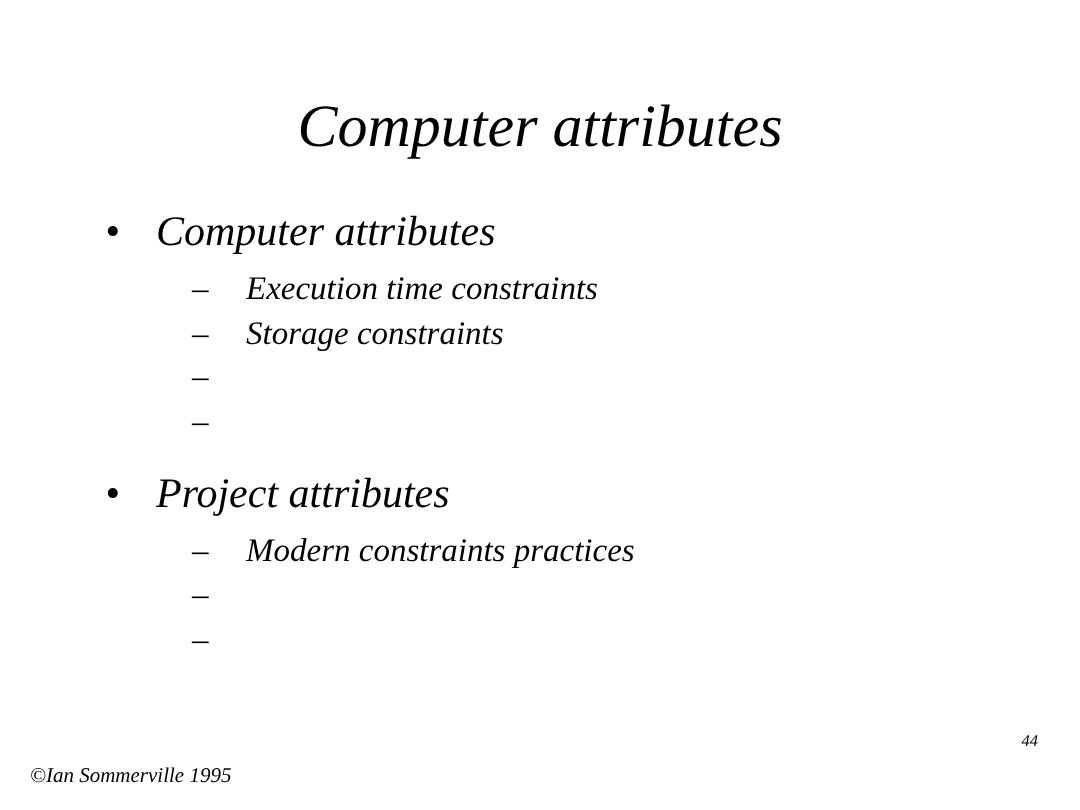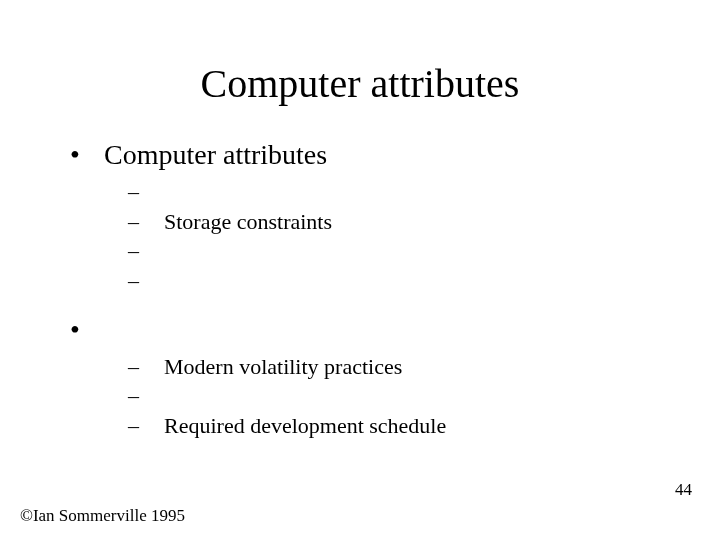--- a/index.html
+++ b/index.html
@@ -1,15 +1,15 @@
 <!DOCTYPE html>
 <html><head>
   <meta charset="utf-8">
   <style>
-    * { margin: 0; padding: 0; box-sizing: border-box; }
+    * { margin: 0; padding: 0; box-sizing: border-box; font-style: italic; }
     html, body { width: 720px; height: 540px; }
     body {
       font-family: "Times New Roman", Times, serif;
       background: #ffffff;
       color: #000000;
       position: relative;
     }
     .slide {
       width: 720px;
       height: 540px;
@@ -46,72 +46,73 @@
       align-items: baseline;
     }
     .lvl2 .dash {
       width: 36px;
       flex-shrink: 0;
     }
     .page-number {
       position: absolute;
       right: 28px;
       bottom: 40px;
-      font-size: 17px;
+      font-size: 11px;
     }
     .footer {
       position: absolute;
       left: 20px;
       bottom: 14px;
-      font-size: 17px;
+      font-size: 14px;
     }
   </style>
 </head>
 <body>
 
 <div class="slide">
 
   <h1 class="title">Computer attributes</h1>
 
   <div class="content">
 
     <div class="lvl1">
       <span class="bullet">•</span>
       <span>Computer attributes</span>
     </div>
     <div class="subitems">
       <div class="lvl2">
         <span class="dash">–</span>
+        <span>Execution time constraints</span>
       </div>
       <div class="lvl2">
         <span class="dash">–</span>
         <span>Storage constraints</span>
       </div>
       <div class="lvl2">
         <span class="dash">–</span>
       </div>
       <div class="lvl2">
         <span class="dash">–</span>
       </div>
     </div>
 
     <div class="lvl1">
       <span class="bullet">•</span>
+      <span>Project attributes</span>
     </div>
     <div class="subitems">
       <div class="lvl2">
         <span class="dash">–</span>
-        <span>Modern volatility practices</span>
+        <span>Modern constraints practices</span>
       </div>
       <div class="lvl2">
         <span class="dash">–</span>
       </div>
       <div class="lvl2">
         <span class="dash">–</span>
-        <span>Required development schedule</span>
       </div>
     </div>
 
   </div>
 
   <div class="page-number">44</div>
   <div class="footer">©Ian Sommerville 1995</div>
 
 </div>
 

